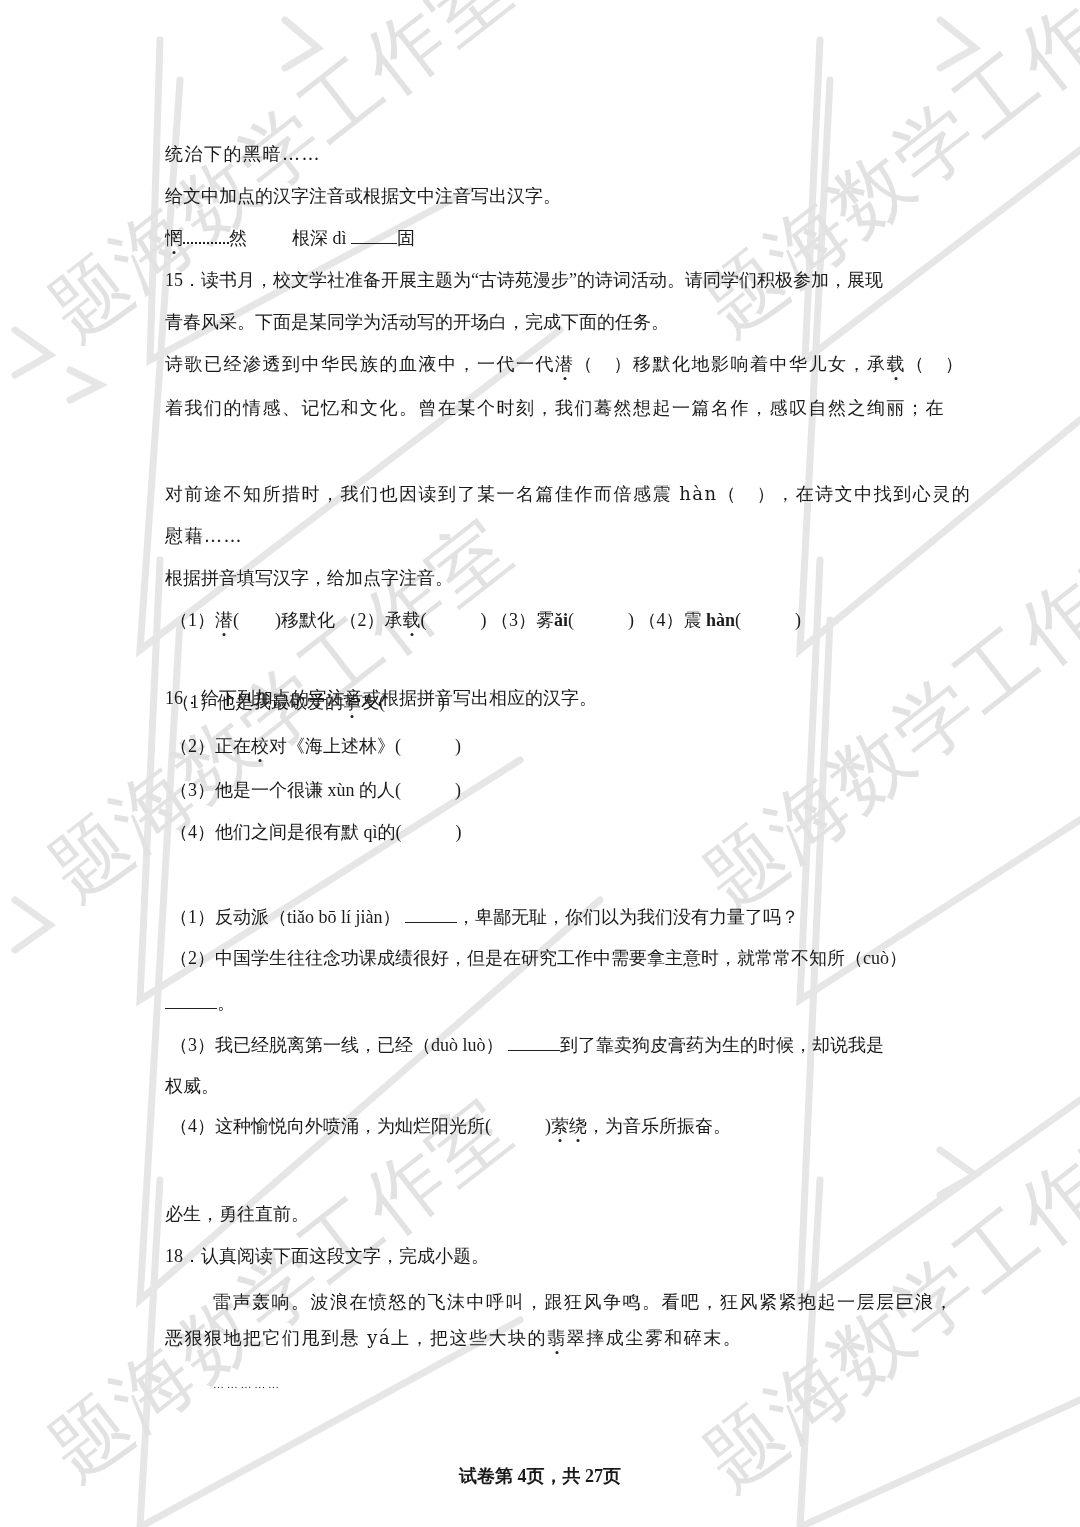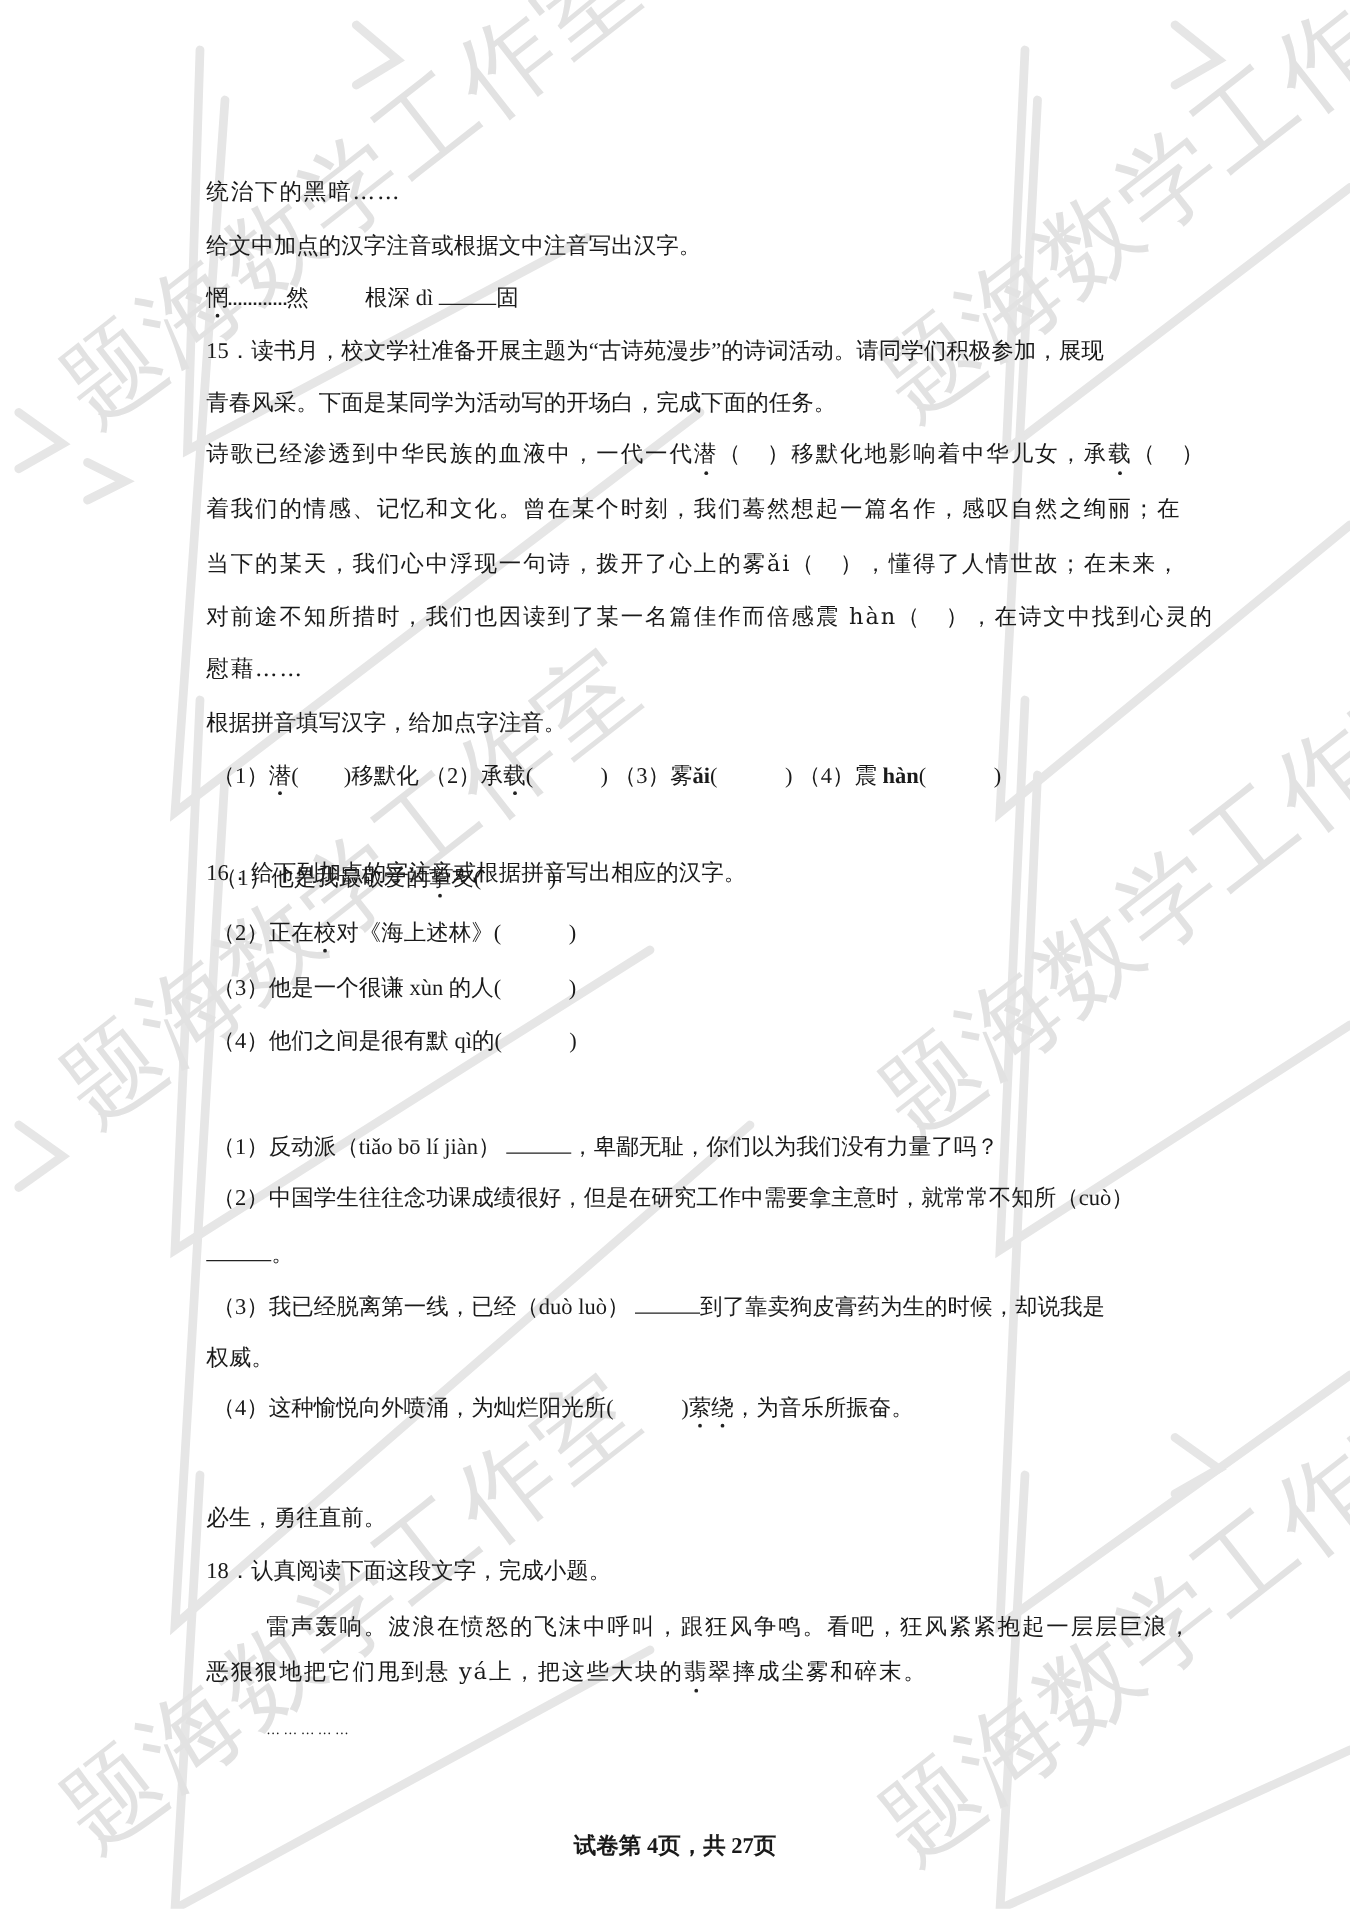--- a/index.html
+++ b/index.html
@@ -63,21 +63,20 @@
     <span>根深 dì</span>
     <span class="blank" style="width:46px"></span><span>固</span>
   </div>
 
   <div class="line" style="top:268px">15．读书月，校文学社准备开展主题为“古诗苑漫步”的诗词活动。请同学们积极参加，展现</div>
   <div class="line" style="top:310px">青春风采。下面是某同学为活动写的开场白，完成下面的任务。</div>
   <div class="line kai" style="top:396px">着我们的情感、记忆和文化。曾在某个时刻，我们蓦然想起一篇名作，感叹自然之绚丽；在</div>
   <div class="line kai" style="top:352px">
     <span>诗歌已经渗透到中华民族的血液中，一代一代</span><span class="dot">潜</span><span>（　）移默化地影响着中华儿女，承</span><span class="dot">载</span><span>（　）</span>
   </div>
-  <div class="line kai" style="top:440px">当下的某天，我们心中浮现一句诗，拨开了心上的雾ǎi（　），懂得了人情世故；在未来，</div>
   <div class="line kai" style="top:482px">对前途不知所措时，我们也因读到了某一名篇佳作而倍感震 hàn（　），在诗文中找到心灵的</div>
   <div class="line kai" style="top:524px">慰藉……</div>
   <div class="line" style="top:566px">根据拼音填写汉字，给加点字注音。</div>
   <div class="line" style="top:608px;left:170px">
     <span>（1）</span><span class="dot">潜</span><span>(　　)移默化</span>
     <span>（2）承</span><span class="dot">载</span><span>(　　　)</span>
     <span>（3）雾</span><span class="bold">ǎi</span><span>(　　　)</span>
     <span>（4）震 </span><span class="bold">hàn</span><span>(　　　)</span>
   </div>
 

